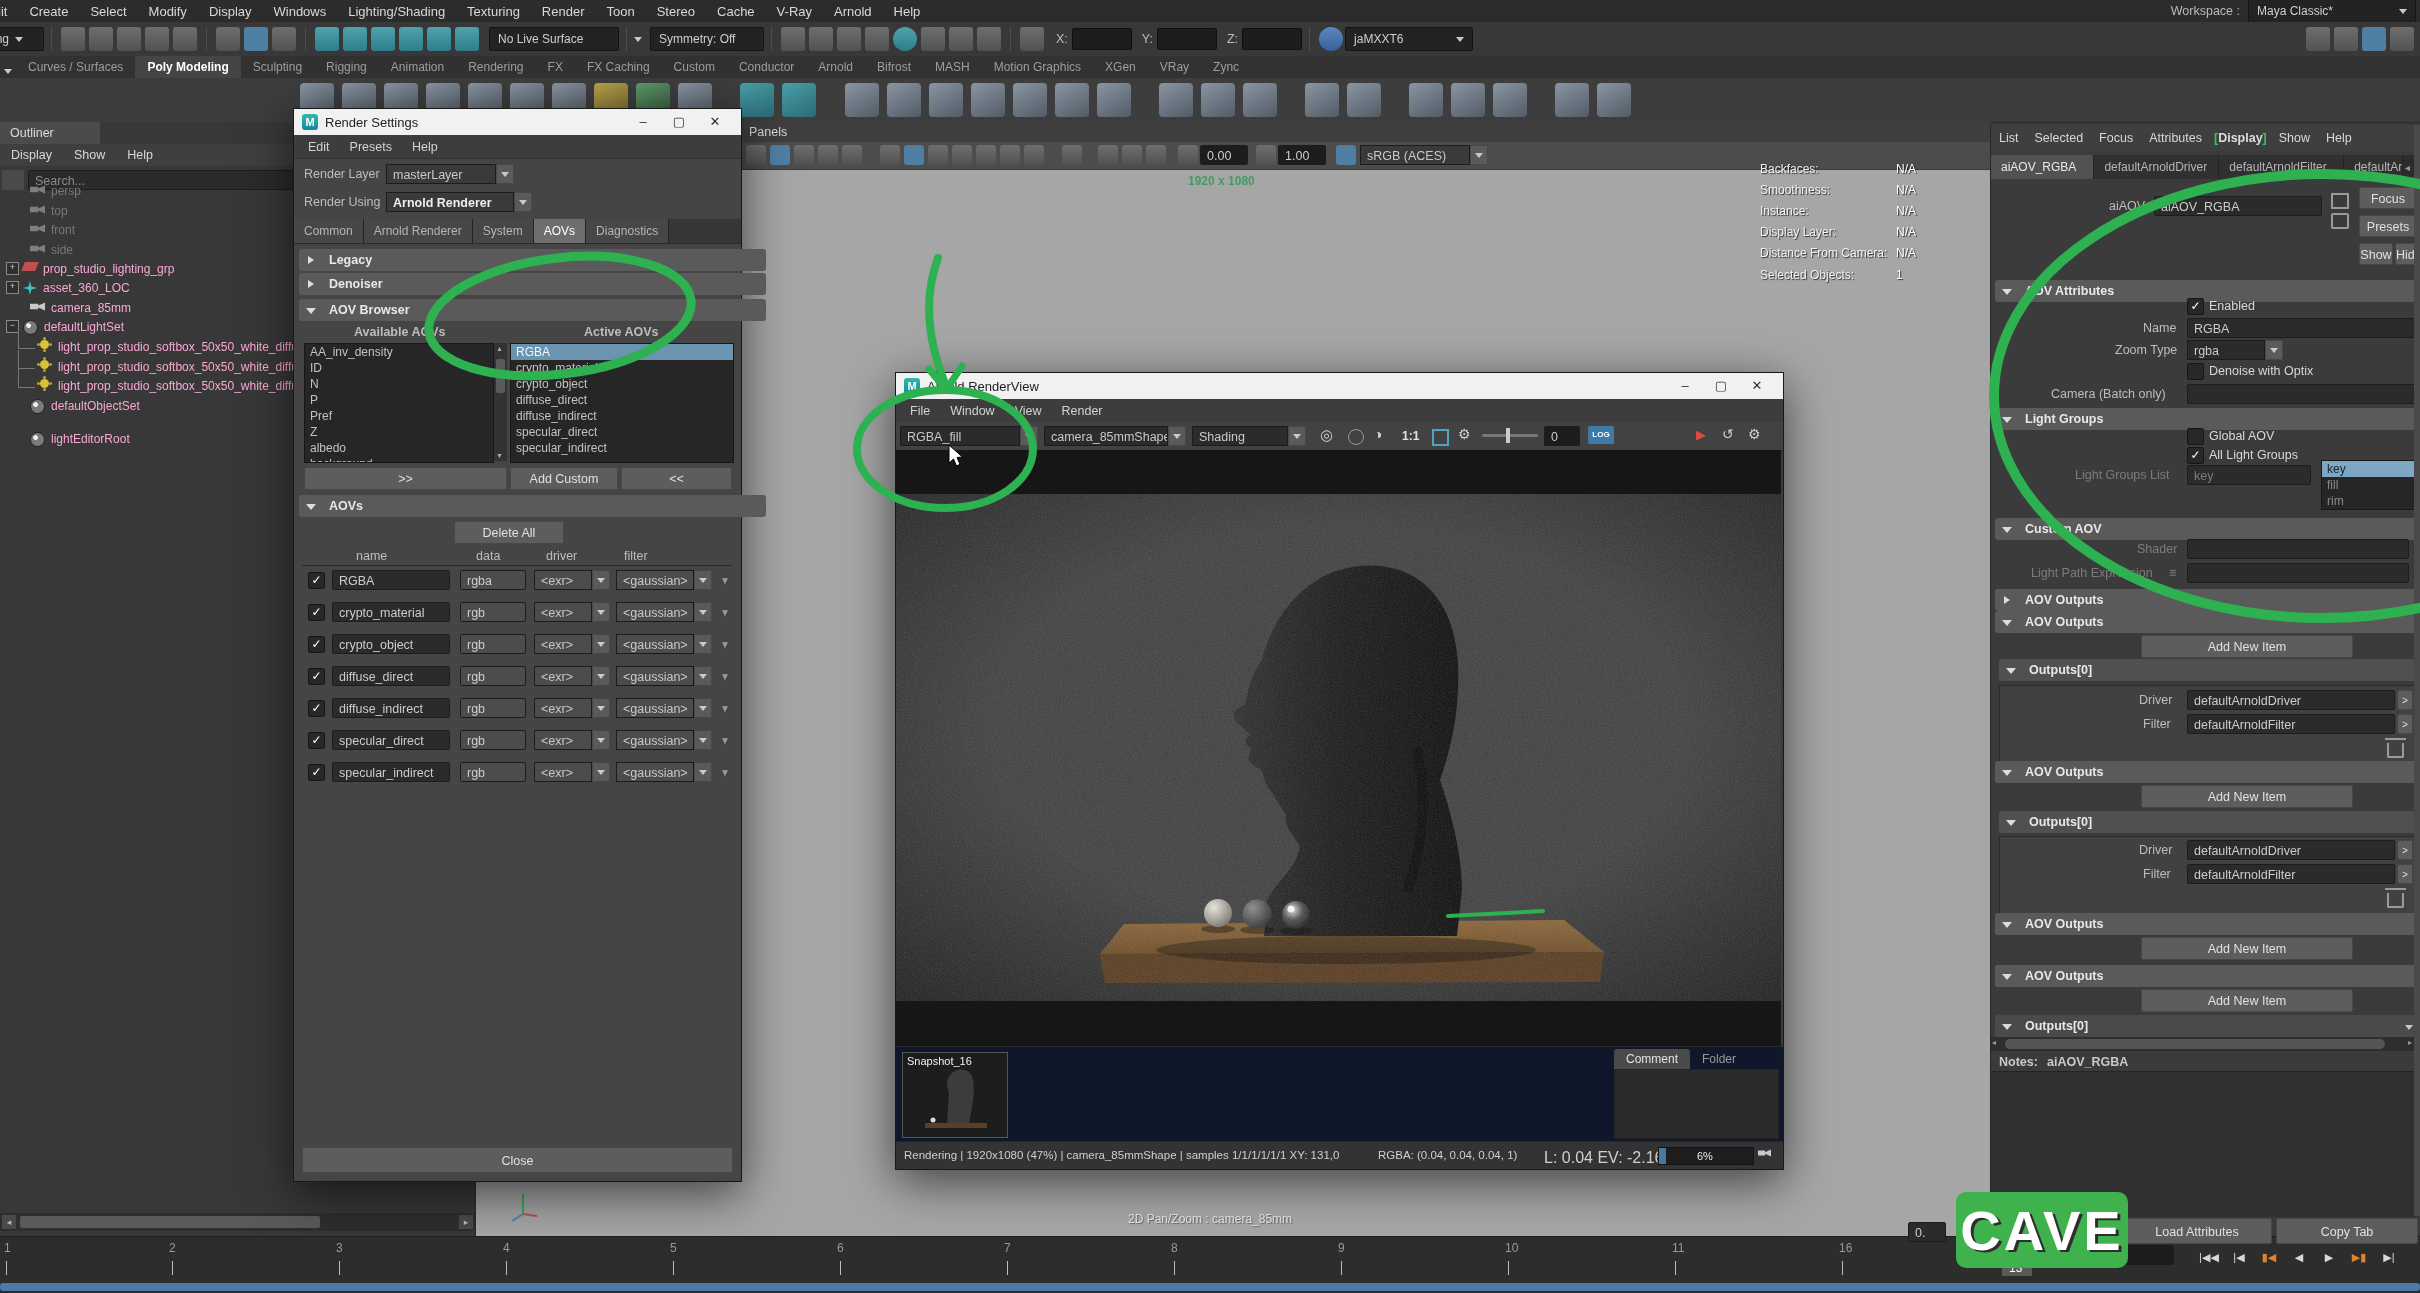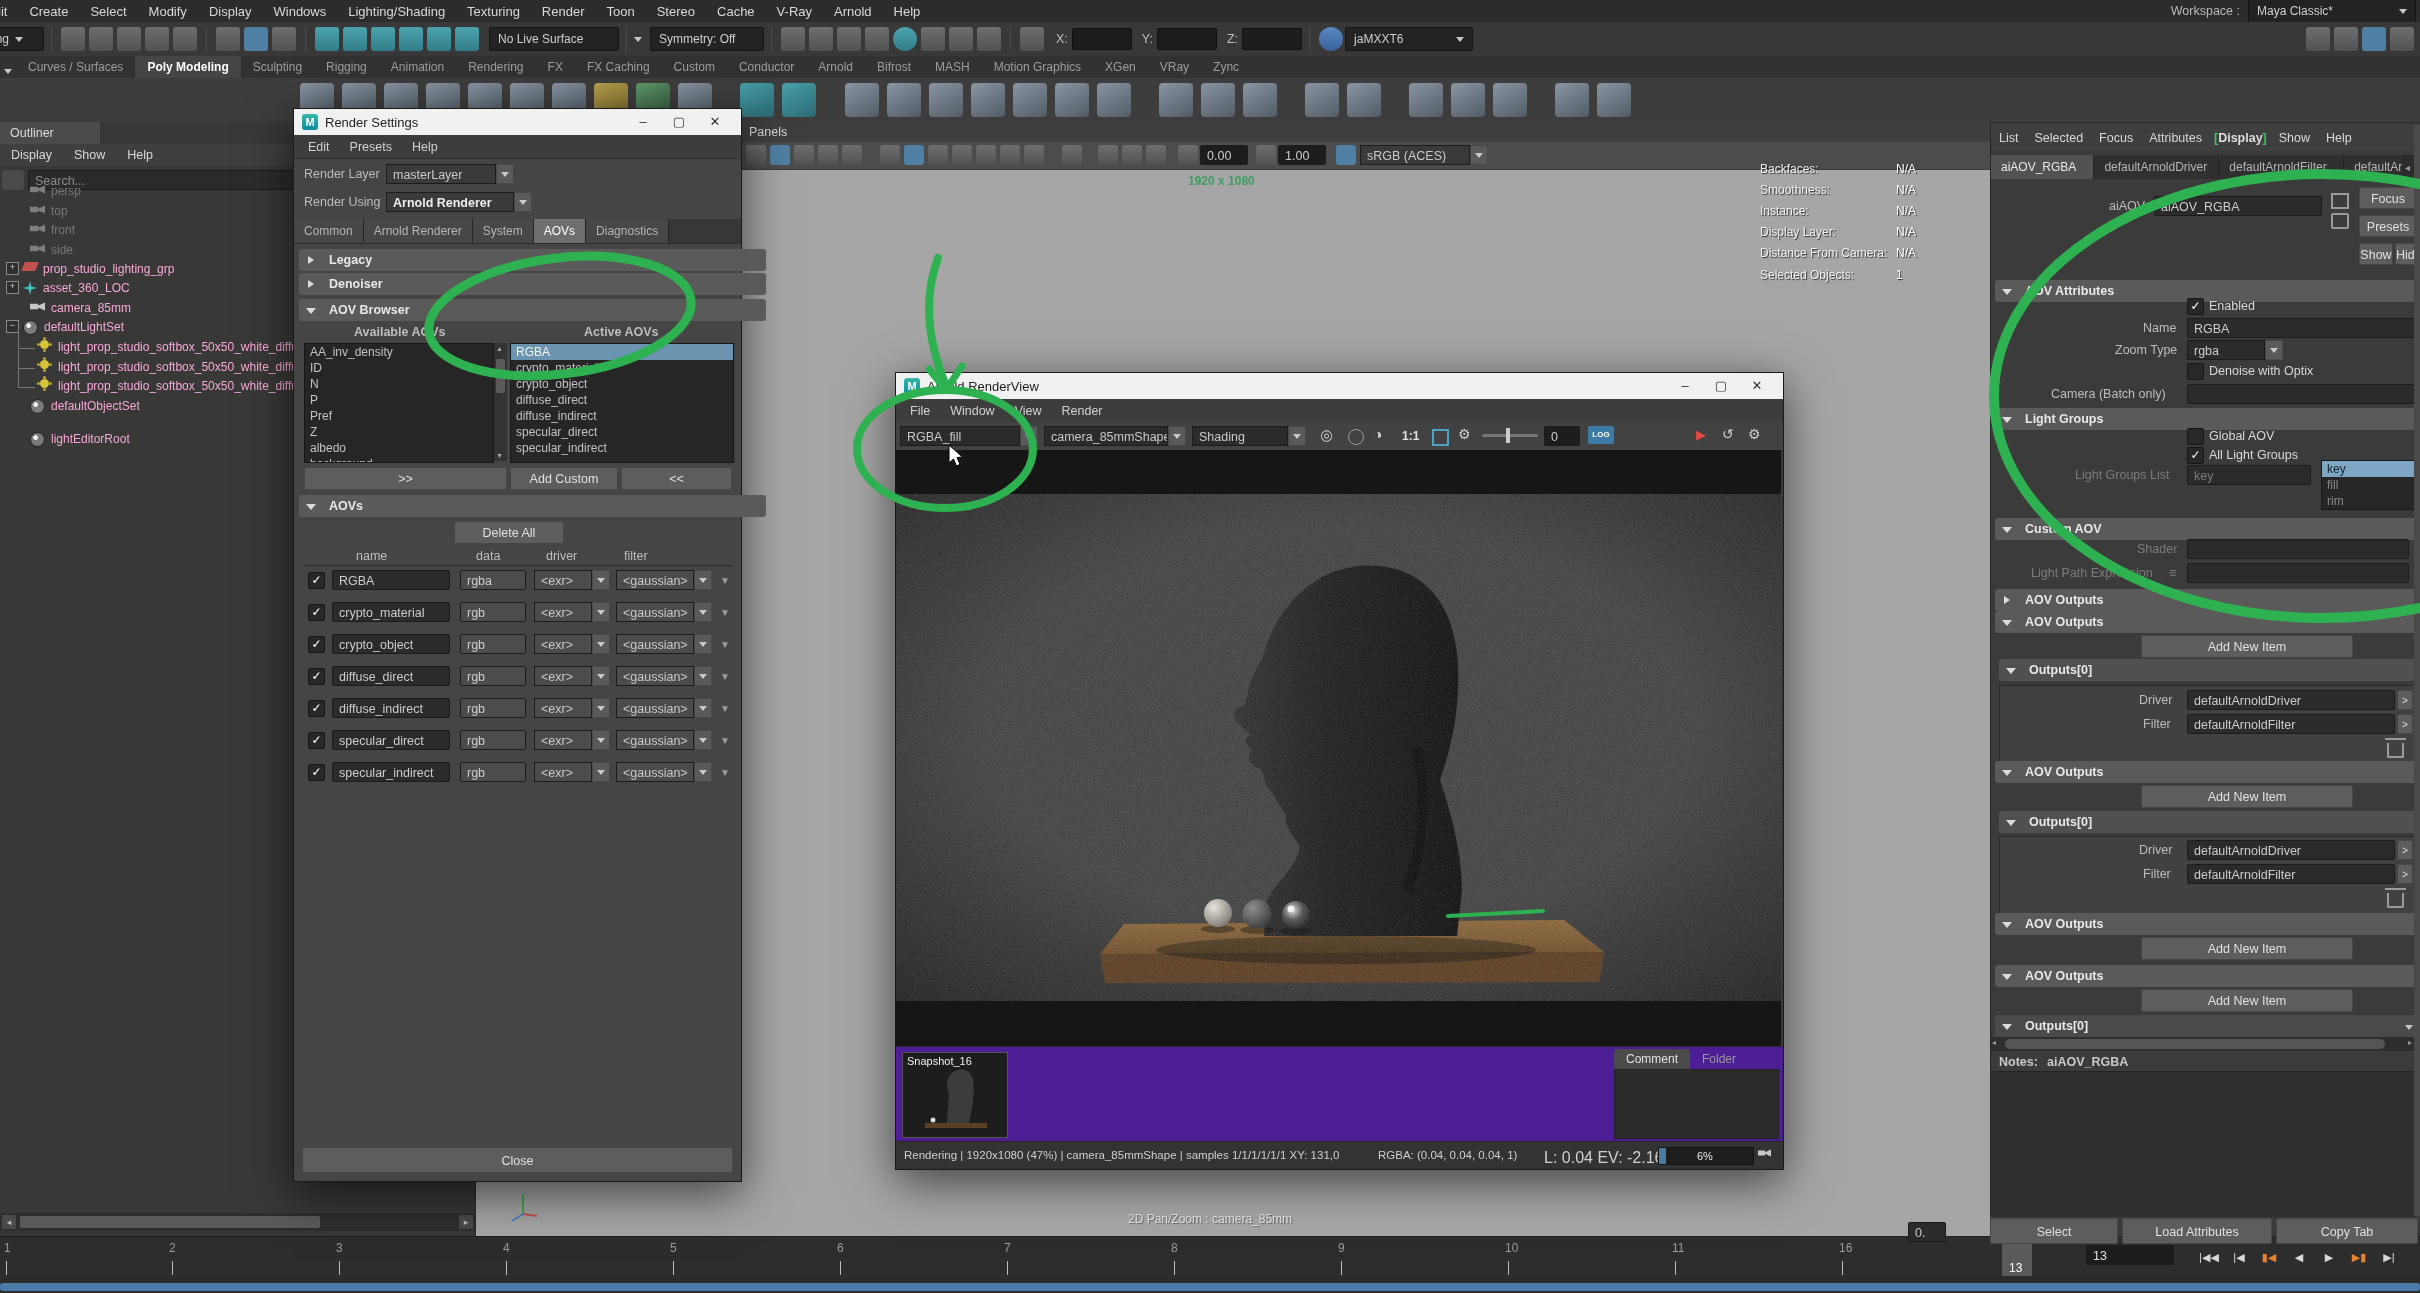--- a/index.html
+++ b/index.html
@@ -833,21 +833,21 @@
         <ellipse cx="400" cy="481" rx="17" ry="4" fill="#000" opacity="0.4"></ellipse>
         <circle cx="400" cy="465" r="14" fill="url(#sc)"></circle>
         <circle cx="395" cy="459" r="3.5" fill="#ffffff" opacity="0.9"></circle>
 
         <rect x="0" y="44" width="885" height="507" filter="url(#grain)" opacity="0.22"></rect>
         <rect x="0" y="0" width="885" height="44" fill="#161616"></rect>
         <rect x="0" y="551" width="885" height="45" fill="#161616"></rect>
       </svg>
     </div>
 
-    <div class="abs" style="left:0;top:673px;width:887px;height:95px;background:#4c1d95;border-top:1px solid #2c2c2c">
+    <div class="abs" style="left:0;top:673px;width:887px;height:95px;background:#0f172a;border-top:1px solid #2c2c2c">
       <div class="abs" style="left:6px;top:5px;width:104px;height:84px;background:#1c1c1c;border:1px solid #555">
         <svg width="104" height="84">
           <rect width="104" height="84" fill="#1d1d1d"></rect>
           <path d="M44,70 L46,40 C42,32 44,22 52,18 C60,14 68,18 70,26 C72,38 70,52 66,70 Z" fill="#3c3c3c"></path>
           <rect x="22" y="70" width="62" height="5" fill="#5a3f22"></rect>
           <circle cx="30" cy="67" r="2.5" fill="#ddd"></circle>
         </svg>
         <span class="abs" style="left:4px;top:2px;color:#f0f0f0;font-size:11px">Snapshot_16</span>
       </div>
       <div class="abs flex" style="left:718px;top:2px;height:20px">
@@ -864,20 +864,23 @@
       <div class="abs" style="left:762px;top:5px;width:94px;height:16px;background:#1e1e1e;border:1px solid #141414">
         <span class="abs" style="left:0;top:0;width:7px;height:16px;background:#4a79a0"></span>
         <span class="abs" style="left:38px;top:2px;font-size:11px;color:#e8e8e8">6%</span>
       </div>
       <span class="abs" style="left:862px;top:6px;width:13px;height:10px;background:#c9c9c9;clip-path:polygon(0% 25%,55% 25%,55% 42%,100% 14%,100% 86%,55% 58%,55% 75%,0% 75%)"></span>
 
     </div>
   </div>
 
   <div class="abs" style="left:1948px;top:1186px;width:472px;height:90px;z-index:40">
+    <div class="cavebox" style="left:8px;top:6px;width:172px;height:76px">
+      <span class="cavetxt">CAVE</span>
+    </div>
   </div>
 
   <svg class="abs" style="left:0;top:0;z-index:50;pointer-events:none" width="2420" height="1293">
     <g fill="none" stroke="#2eb150" stroke-linecap="round">
       <ellipse cx="560" cy="316" rx="132" ry="58" stroke-width="9" transform="rotate(-7 560 316)"></ellipse>
       <ellipse cx="945" cy="449" rx="88" ry="59" stroke-width="8"></ellipse>
       <path d="M938,258 C924,296 927,340 946,386" stroke-width="8"></path>
       <path d="M946,390 L929,369 M946,390 L962,366" stroke-width="7"></path>
       <ellipse cx="2322" cy="396" rx="328" ry="222" stroke-width="10"></ellipse>
       <path d="M1448,916 L1543,911" stroke-width="4"></path>

